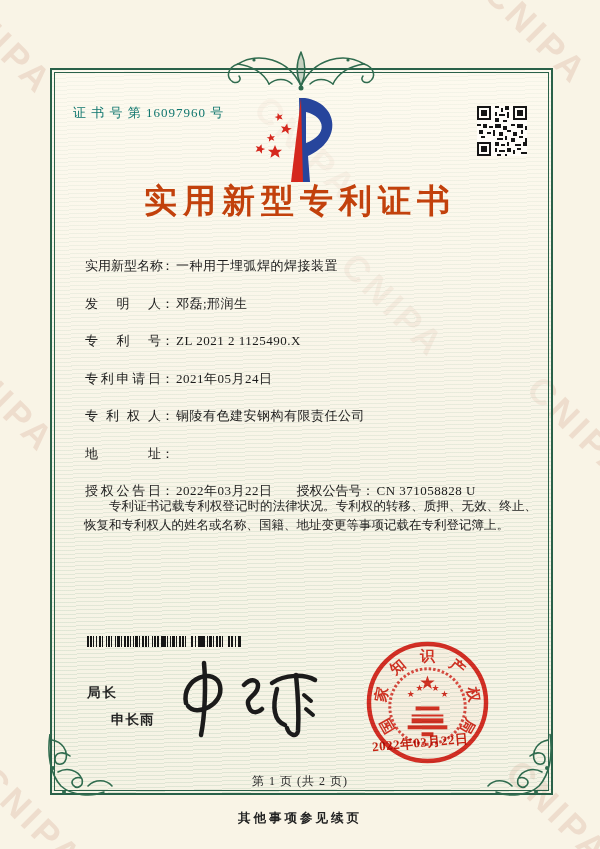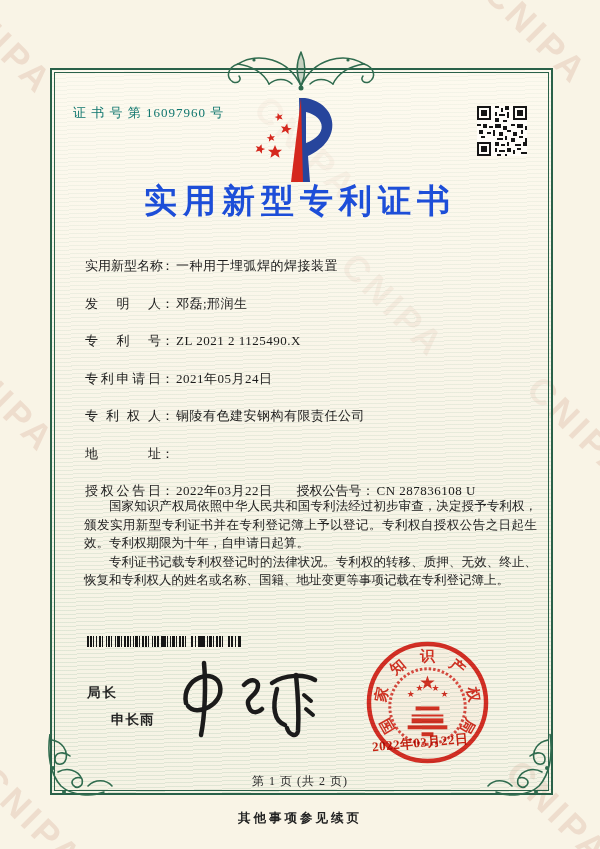--- a/index.html
+++ b/index.html
@@ -29,21 +29,21 @@
   .frame::before{
     content:"";position:absolute;inset:2px;border:1px solid #2a6149;pointer-events:none;
   }
   .deco{position:absolute;z-index:3;}
   .content{position:absolute;z-index:4;}
   .cert-no{left:73px;top:104px;font-size:13px;letter-spacing:1px;color:#0f766e;}
   .logo{left:248px;top:96px;width:102px;height:88px;}
   .qr{left:477px;top:106px;width:50px;height:50px;background:#fffdf8;}
   .title{
     left:0;right:0;top:179px;text-align:center;
-    font-size:33px;font-weight:bold;letter-spacing:6px;color:#1d4ed8;
+    font-size:33px;font-weight:bold;letter-spacing:6px;color:#c2410c;
   }
   .fields{left:85px;top:259px;width:452px;font-size:13px;color:#1c1c1c;}
   .frow{display:flex;margin-bottom:23.5px;line-height:14px;white-space:nowrap;}
   .flabel{width:76px;flex:0 0 auto;text-align:justify;text-align-last:justify;}
   .fcolon{flex:0 0 auto;width:15px;}
   .fvalue{letter-spacing:0.5px;}
   .fgroup2{display:flex;margin-left:24px;}
   .fgroup2 .flabel2{flex:0 0 auto;}
   .body-text{left:84px;top:497px;width:453px;font-size:12.5px;line-height:18.5px;
     text-align:justify;color:#222;}
@@ -225,27 +225,26 @@
       <span class="flabel">地址</span>
         <span class="fcolon">：</span>
     </div>
     <div class="frow double">
       <span class="flabel">授权公告日</span>
         <span class="fcolon">：</span>
         <span class="fvalue">2022年03月22日</span>
       <span class="fgroup2">
         <span class="flabel2">授权公告号</span>
           <span class="fcolon">：</span>
-          <span class="fvalue">CN 287836108 U</span>
+          <span class="fvalue">CN 371058828 U</span>
       </span>
     </div>
   </div>
 
   <div class="content body-text">
-    <p>国家知识产权局依照中华人民共和国专利法经过初步审查，决定授予专利权，颁发实用新型专利证书并在专利登记簿上予以登记。专利权自授权公告之日起生效。专利权期限为十年，自申请日起算。</p>
     <p>专利证书记载专利权登记时的法律状况。专利权的转移、质押、无效、终止、恢复和专利权人的姓名或名称、国籍、地址变更等事项记载在专利登记簿上。</p>
   </div>
 
   <div class="content barcode"></div>
 
   <div class="content director-title">局长</div>
   <div class="content director-name">申长雨</div>
 
   <div class="content signature">
     <svg width="148" height="90" viewBox="0 0 148 90" fill="none" stroke="#1b1b1b" stroke-width="4.5" stroke-linecap="round" stroke-linejoin="round">

